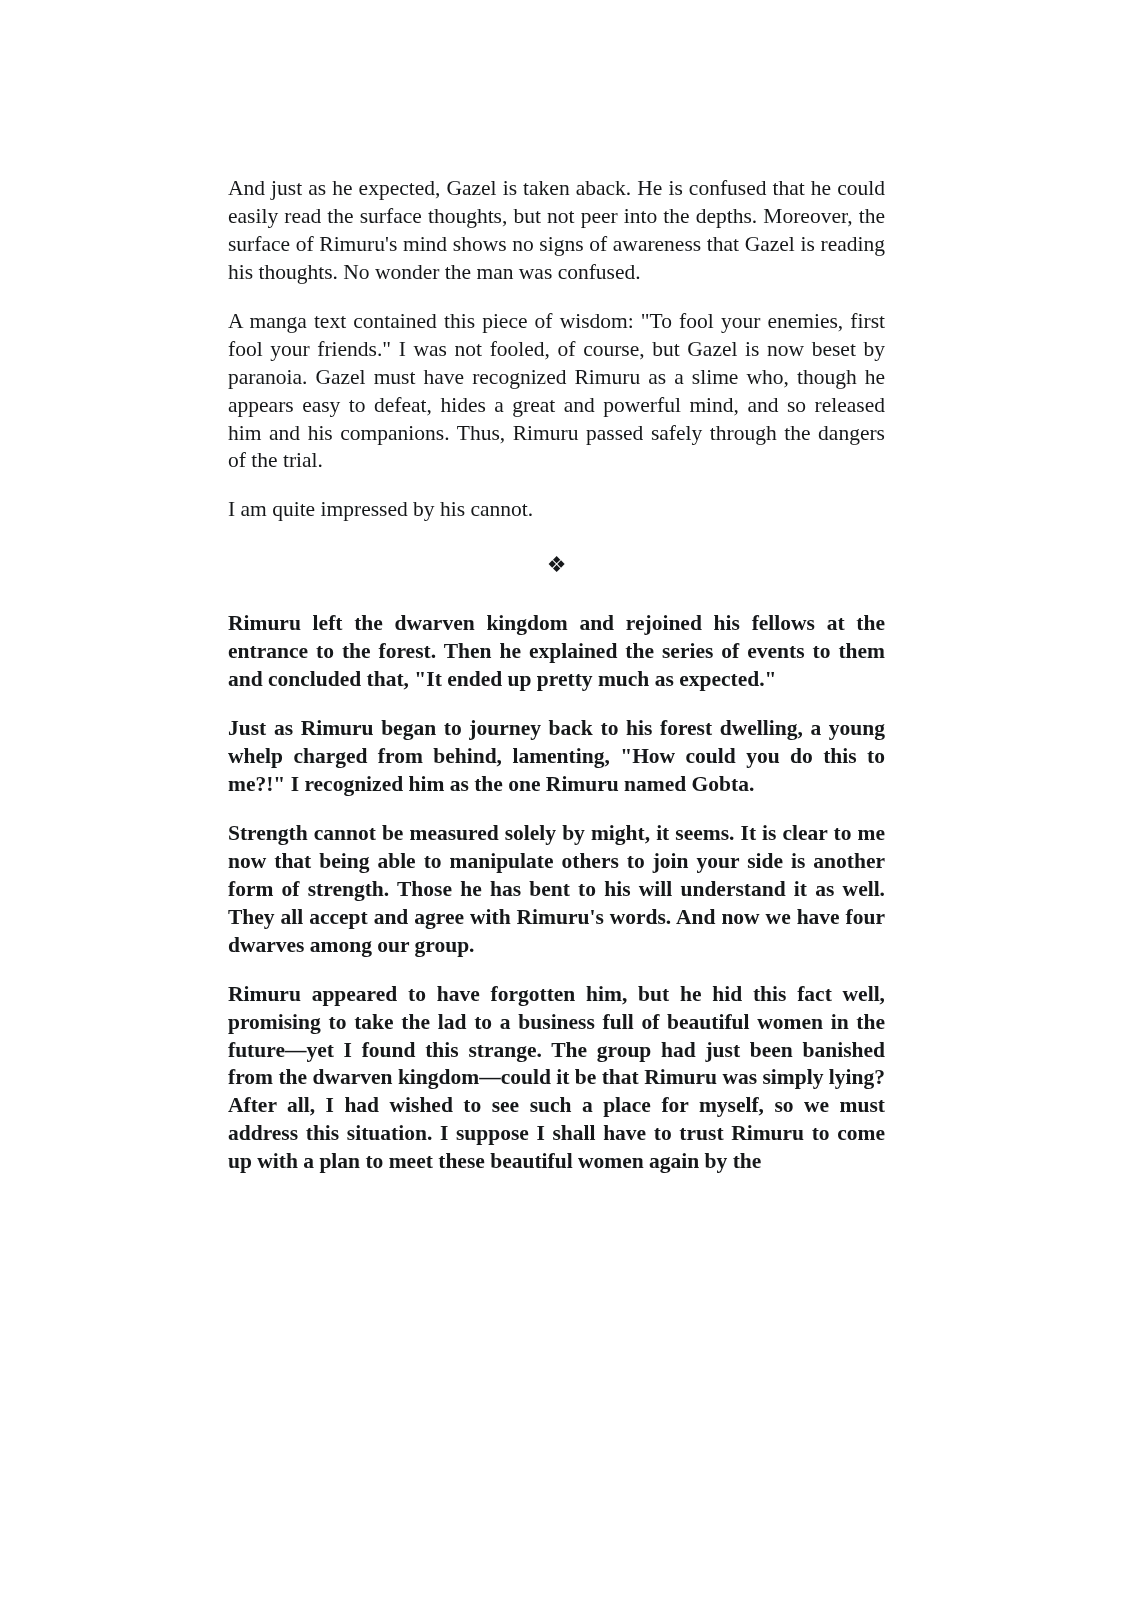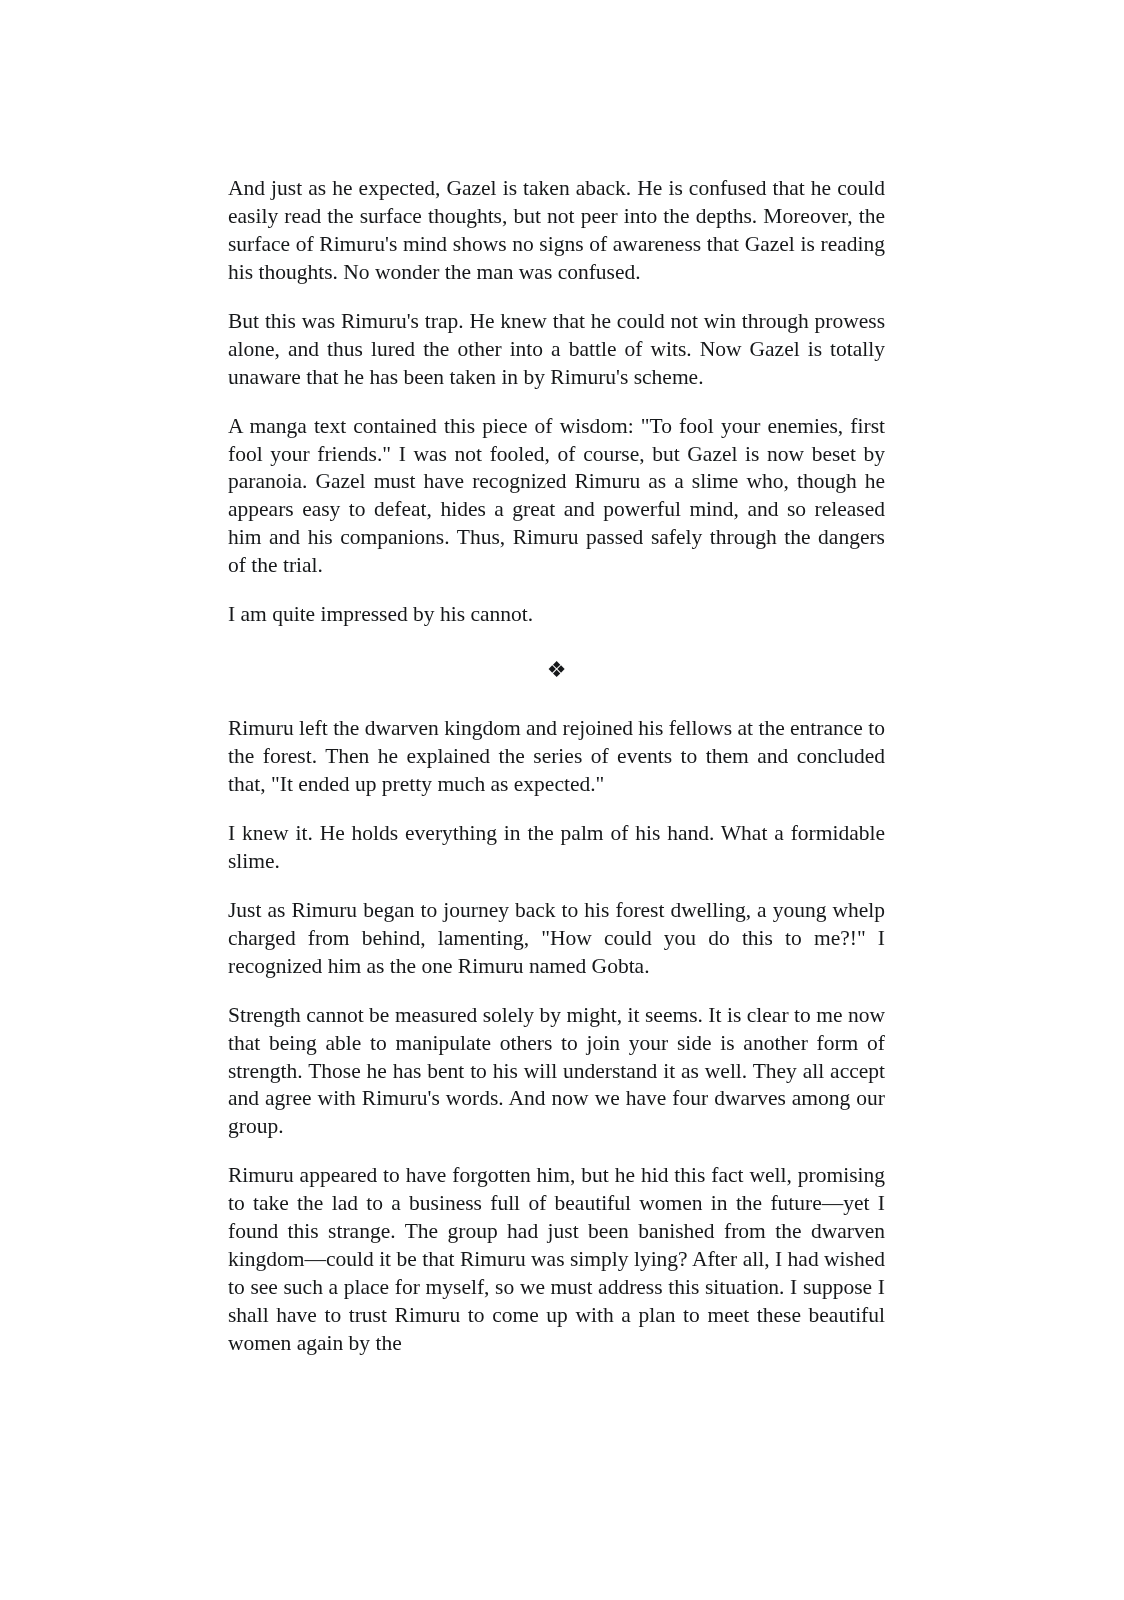--- a/index.html
+++ b/index.html
@@ -39,39 +39,38 @@
     text-align: center;
     margin: 30px 0 34px 0;
     color: #16181a;
     font-family: "DejaVu Sans", sans-serif;
     font-size: 22px;
     line-height: 1;
     letter-spacing: 0;
   }
   .section-two {
     margin-top: 15px;
+    font-weight: bold;
   }
 </style>
 </head>
 <body>
 
 <div class="page">
   <div class="content">
 
     <div>
       <p class="para">And just as he expected, Gazel is taken aback. He is confused that he could easily read the surface thoughts, but not peer into the depths. Moreover, the surface of Rimuru's mind shows no signs of awareness that Gazel is reading his thoughts. No wonder the man was confused.</p>
-      <p class="para">But this was Rimuru's trap. He knew that he could not win through prowess alone, and thus lured the other into a battle of wits. Now Gazel is totally unaware that he has been taken in by Rimuru's scheme.</p>
       <p class="para">A manga text contained this piece of wisdom: "To fool your enemies, first fool your friends." I was not fooled, of course, but Gazel is now beset by paranoia. Gazel must have recognized Rimuru as a slime who, though he appears easy to defeat, hides a great and powerful mind, and so released him and his companions. Thus, Rimuru passed safely through the dangers of the trial.</p>
       <p class="para">I am quite impressed by his cannot.</p>
     </div>
 
     <div class="divider">❖</div>
 
     <div class="section-two">
       <p class="para">Rimuru left the dwarven kingdom and rejoined his fellows at the entrance to the forest. Then he explained the series of events to them and concluded that, "It ended up pretty much as expected."</p>
-      <p class="para">I knew it. He holds everything in the palm of his hand. What a formidable slime.</p>
       <p class="para">Just as Rimuru began to journey back to his forest dwelling, a young whelp charged from behind, lamenting, "How could you do this to me?!" I recognized him as the one Rimuru named Gobta.</p>
       <p class="para">Strength cannot be measured solely by might, it seems. It is clear to me now that being able to manipulate others to join your side is another form of strength. Those he has bent to his will understand it as well. They all accept and agree with Rimuru's words. And now we have four dwarves among our group.</p>
       <p class="para">Rimuru appeared to have forgotten him, but he hid this fact well, promising to take the lad to a business full of beautiful women in the future—yet I found this strange. The group had just been banished from the dwarven kingdom—could it be that Rimuru was simply lying? After all, I had wished to see such a place for myself, so we must address this situation. I suppose I shall have to trust Rimuru to come up with a plan to meet these beautiful women again by the</p>
     </div>
 
   </div>
 </div>
 
 </body></html>

